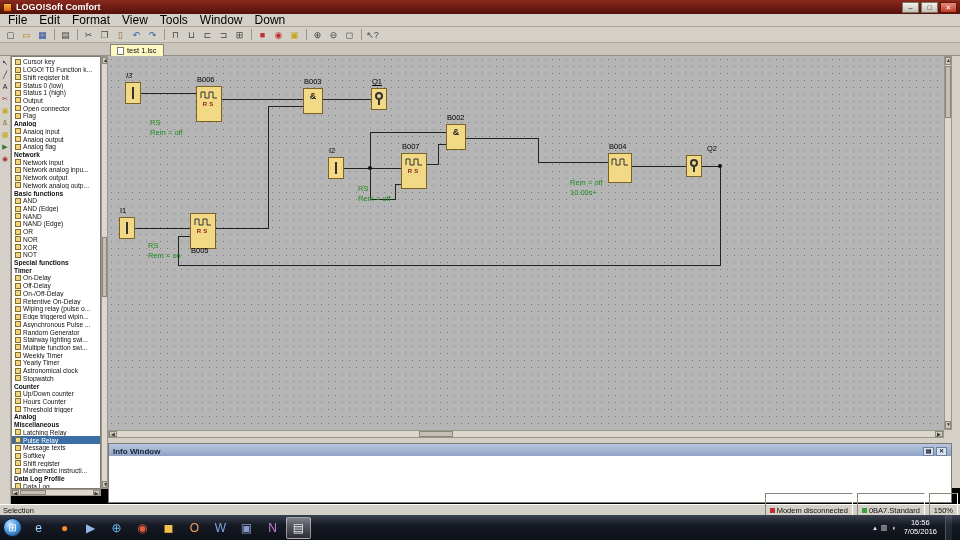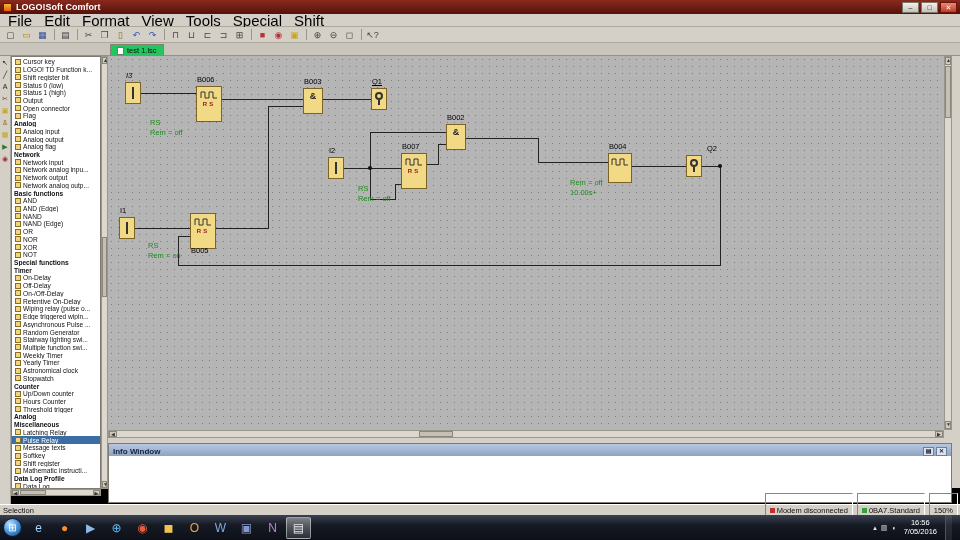--- a/index.html
+++ b/index.html
@@ -8,30 +8,30 @@
 
 
 #titlebar{position:absolute;left:0;top:0;width:960px;height:14px;background:linear-gradient(#8a2a1e,#55110a);display:flex;align-items:center;padding:0 3px;color:#fff}
 #app-icon{width:9px;height:9px;background:linear-gradient(#f7b733,#e85c10);border:1px solid #5a2400;flex:0 0 auto}
 #title-text{font-size:9px;font-weight:bold;margin-left:4px;flex:1;white-space:nowrap}
 .win-btn{width:17px;height:11px;margin-left:2px;background:linear-gradient(#f2f1ea,#c6c2b8);border:1px solid #7d7668;font-size:7px;line-height:9px;text-align:center;color:#222}
 .win-btn.close{background:linear-gradient(#e88a7a,#c03a28);color:#fff;border-color:#6d1408}
 
 
 #menubar{position:absolute;left:0;top:14px;width:960px;height:13px;background:#d4d0c8;border-bottom:1px solid #aca89c;display:flex;align-items:center;padding-left:2px}
-.menu-item{font-size:15px;padding:0 6px;color:#000}
+.menu-item{font-size:12px;padding:0 6px;color:#000}
 
 
 #toolbar{position:absolute;left:0;top:27px;width:960px;height:16px;background:#d4d0c8;border-bottom:1px solid #aca89c;display:flex;align-items:center;padding-left:3px}
 .tb-icon{width:15px;height:13px;font-size:9px;line-height:12px;text-align:center;border:1px solid transparent;margin-right:1px}
 .tb-sep{width:1px;height:11px;background:#9a968a;margin:0 3px}
 
 
 #tabbar{position:absolute;left:0;top:43px;width:960px;height:13px;background:#c9c5bc;border-bottom:1px solid #94908a}
-.tab{position:absolute;left:110px;top:1px;height:12px;background:#22c55e;border:1px solid #86827a;border-bottom:none;display:flex;align-items:center;padding:0 6px;font-size:7.5px;color:#111}
+.tab{position:absolute;left:110px;top:1px;height:12px;background:#fef9c3;border:1px solid #86827a;border-bottom:none;display:flex;align-items:center;padding:0 6px;font-size:7.5px;color:#111}
 .tab-doc-icon{width:7px;height:8px;background:#fff;border:1px solid #777;margin-right:3px}
 
 
 #toolstrip{position:absolute;left:0;top:56px;width:11px;height:448px;background:#d4d0c8;border-right:1px solid #a8a49a;display:flex;flex-direction:column;align-items:center;padding-top:2px}
 .ts-icon{width:10px;height:11px;font-size:7px;line-height:10px;text-align:center;margin-bottom:1px}
 
 
 #tree{position:absolute;left:11px;top:56px;width:90px;height:433px;background:#fff;border:1px solid #7e7a70;overflow:hidden;padding-top:1px}
 .tree-item{height:7.73px;display:flex;align-items:center;font-size:6.6px;white-space:nowrap;padding-left:3px;color:#101010;overflow:hidden}
 .tree-item.bold{font-weight:bold;padding-left:2px}
@@ -106,22 +106,22 @@
     <div class="win-btn">□</div>
     <div class="win-btn close">✕</div>
   </div>
 
   <div id="menubar">
       <div class="menu-item">File</div>
       <div class="menu-item">Edit</div>
       <div class="menu-item">Format</div>
       <div class="menu-item">View</div>
       <div class="menu-item">Tools</div>
-      <div class="menu-item">Special</div>
-      <div class="menu-item">Shift</div>
+      <div class="menu-item">Window</div>
+      <div class="menu-item">Down</div>
     </div>
   <div id="toolbar">
       <div class="tb-icon" style="color: rgb(68, 68, 68);">▢</div>
       <div class="tb-icon" style="color: rgb(184, 134, 11);">▭</div>
       <div class="tb-icon" style="color: rgb(52, 80, 158);">▦</div>
       <div class="tb-sep"></div>
       <div class="tb-icon" style="color: rgb(68, 68, 68);">▤</div>
       <div class="tb-sep"></div>
       <div class="tb-icon" style="color: rgb(68, 68, 68);">✂</div>
       <div class="tb-icon" style="color: rgb(68, 68, 68);">❐</div>

